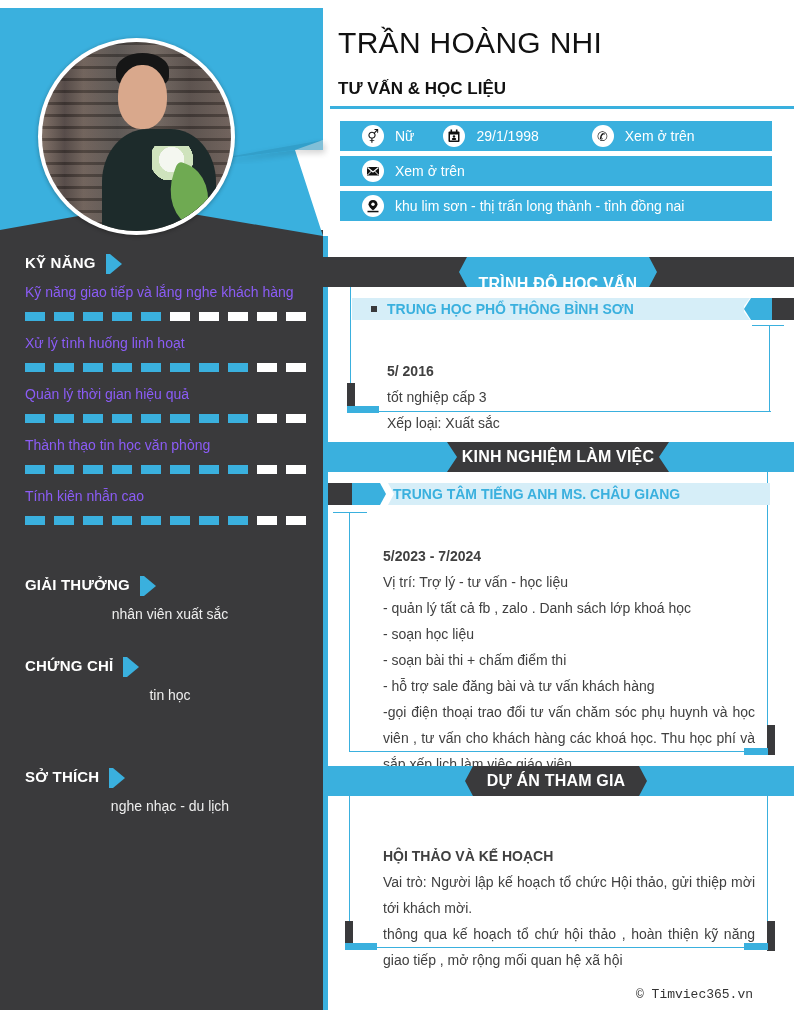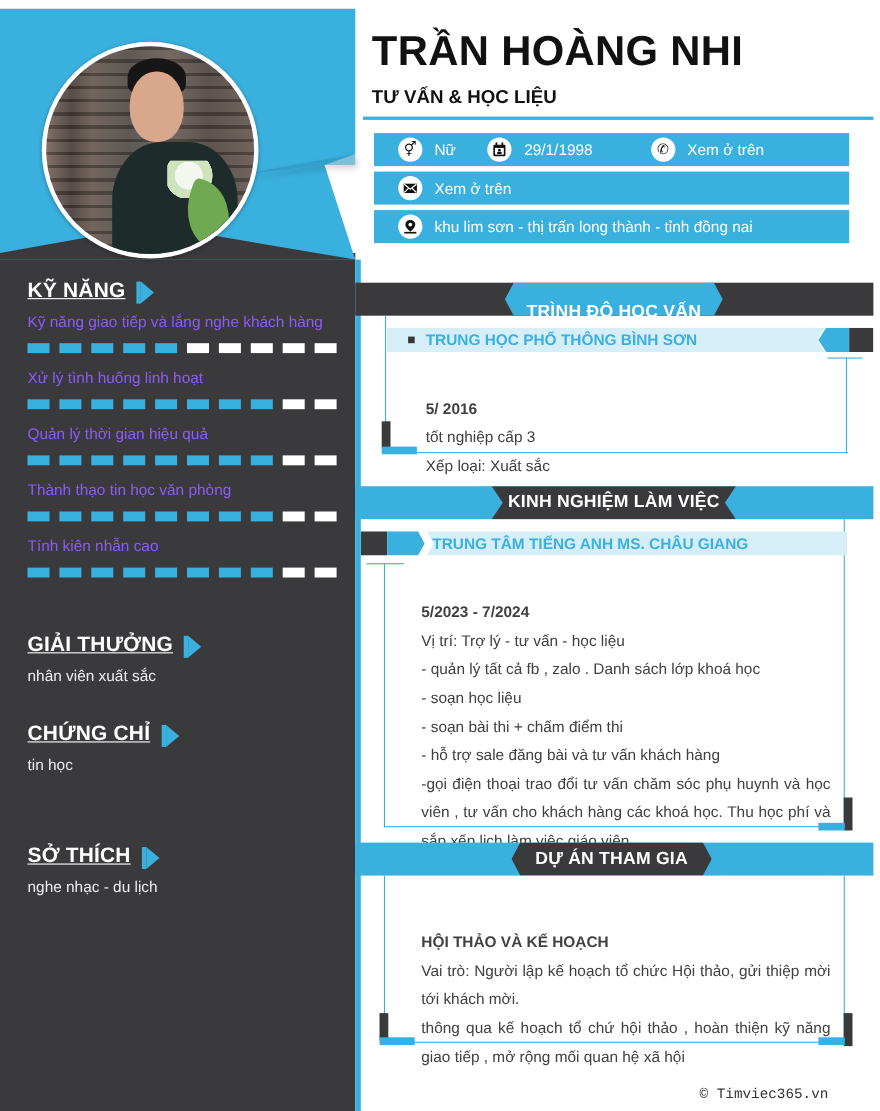--- a/index.html
+++ b/index.html
@@ -16,31 +16,31 @@
     background: linear-gradient(90deg, #7a6a60 0%, #4e4340 12%, #6b5d55 22%, #56504d 40%, #6d625b 60%, #544a46 78%, #6a5c55 100%); }
   .avatar .shutter { position: absolute; left: 0; right: 0; top: 0; bottom: 0;
     background: repeating-linear-gradient(180deg, rgba(0,0,0,0.25) 0 3px, rgba(255,255,255,0.05) 3px 12px); }
   .avatar .body { position: absolute; left: 32%; top: 46%; width: 60%; height: 70%; background: #1d2b2b; border-radius: 40% 40% 0 0; }
   .avatar .head { position: absolute; left: 40%; top: 12%; width: 26%; height: 34%; background: #d9a88c; border-radius: 48% 48% 46% 46%; }
   .avatar .hair { position: absolute; left: 39%; top: 6%; width: 28%; height: 18%; background: #161616; border-radius: 50% 50% 30% 30%; }
   .avatar .flower { position: absolute; left: 58%; top: 55%; width: 26%; height: 18%; background: radial-gradient(circle at 40% 40%, #f4f7f0 0 35%, #cfe3bd 36% 60%, transparent 61%); }
   .avatar .leaf { position: absolute; left: 66%; top: 66%; width: 24%; height: 30%; background: #6faa52; border-radius: 10% 80% 10% 80%; transform: rotate(20deg); }
 
   .side-section { position: absolute; left: 25px; width: 290px; color: #fff; }
-  .side-title { display: flex; align-items: flex-end; font-weight: 700; font-size: 19px; letter-spacing: 0.2px; height: 22px; text-decoration: underline; }
+  .side-title { display: flex; align-items: flex-start; font-weight: 700; font-size: 15px; letter-spacing: 0.2px; height: 22px; }
   .side-title .tri { margin-left: 14px; width: 0; height: 0; border-top: 10px solid transparent; border-bottom: 10px solid transparent; border-left: 12px solid #3ab0de; position: relative; }
   .side-title .tri::before { content: ""; position: absolute; left: -16px; top: -10px; width: 4px; height: 20px; background: #3ab0de; }
   .skill-name { font-size: 14px; color: #8b5cf6; margin-top: 8px; height: 18px; }
   .skill-bar { display: flex; gap: 9px; margin-top: 10px; height: 9px; }
   .skill-bar span { width: 20px; height: 9px; background: #fff; }
   .skill-bar span.on { background: #3ab0de; }
-  .side-text { font-size: 14px; color: #eee; margin-top: 8px; }
+  .side-text { font-size: 14px; color: #eee; margin-top: 8px; text-align: center; }
 
   
-  .name { position: absolute; left: 338px; top: 26px; font-size: 38px; font-weight: 700; color: #111; letter-spacing: 0.3px; }
+  .name { position: absolute; left: 338px; top: 26px; font-size: 30px; font-weight: 400; color: #111; letter-spacing: 0.3px; }
   .job-title { position: absolute; left: 338px; top: 79px; font-size: 17px; font-weight: 700; color: #111; }
   .title-rule { position: absolute; left: 330px; top: 106px; width: 464px; height: 3px; background: #3ab0de; }
 
   .contact-row { position: absolute; left: 340px; width: 432px; height: 30px; background: #3ab0de; display: flex; align-items: center; color: #fff; font-size: 14px; }
   .contact-item { display: flex; align-items: center; }
   .cicon { width: 22px; height: 22px; border-radius: 50%; background: #fff; color: #111; display: inline-flex; align-items: center; justify-content: center; font-size: 13px; font-weight: 700; margin-right: 11px; }
   .cicon svg { width: 14px; height: 14px; }
 
   .sec-bar { position: absolute; left: 323px; width: 471px; height: 30px; }
   .sec-bar .bg { position: absolute; inset: 0; }

